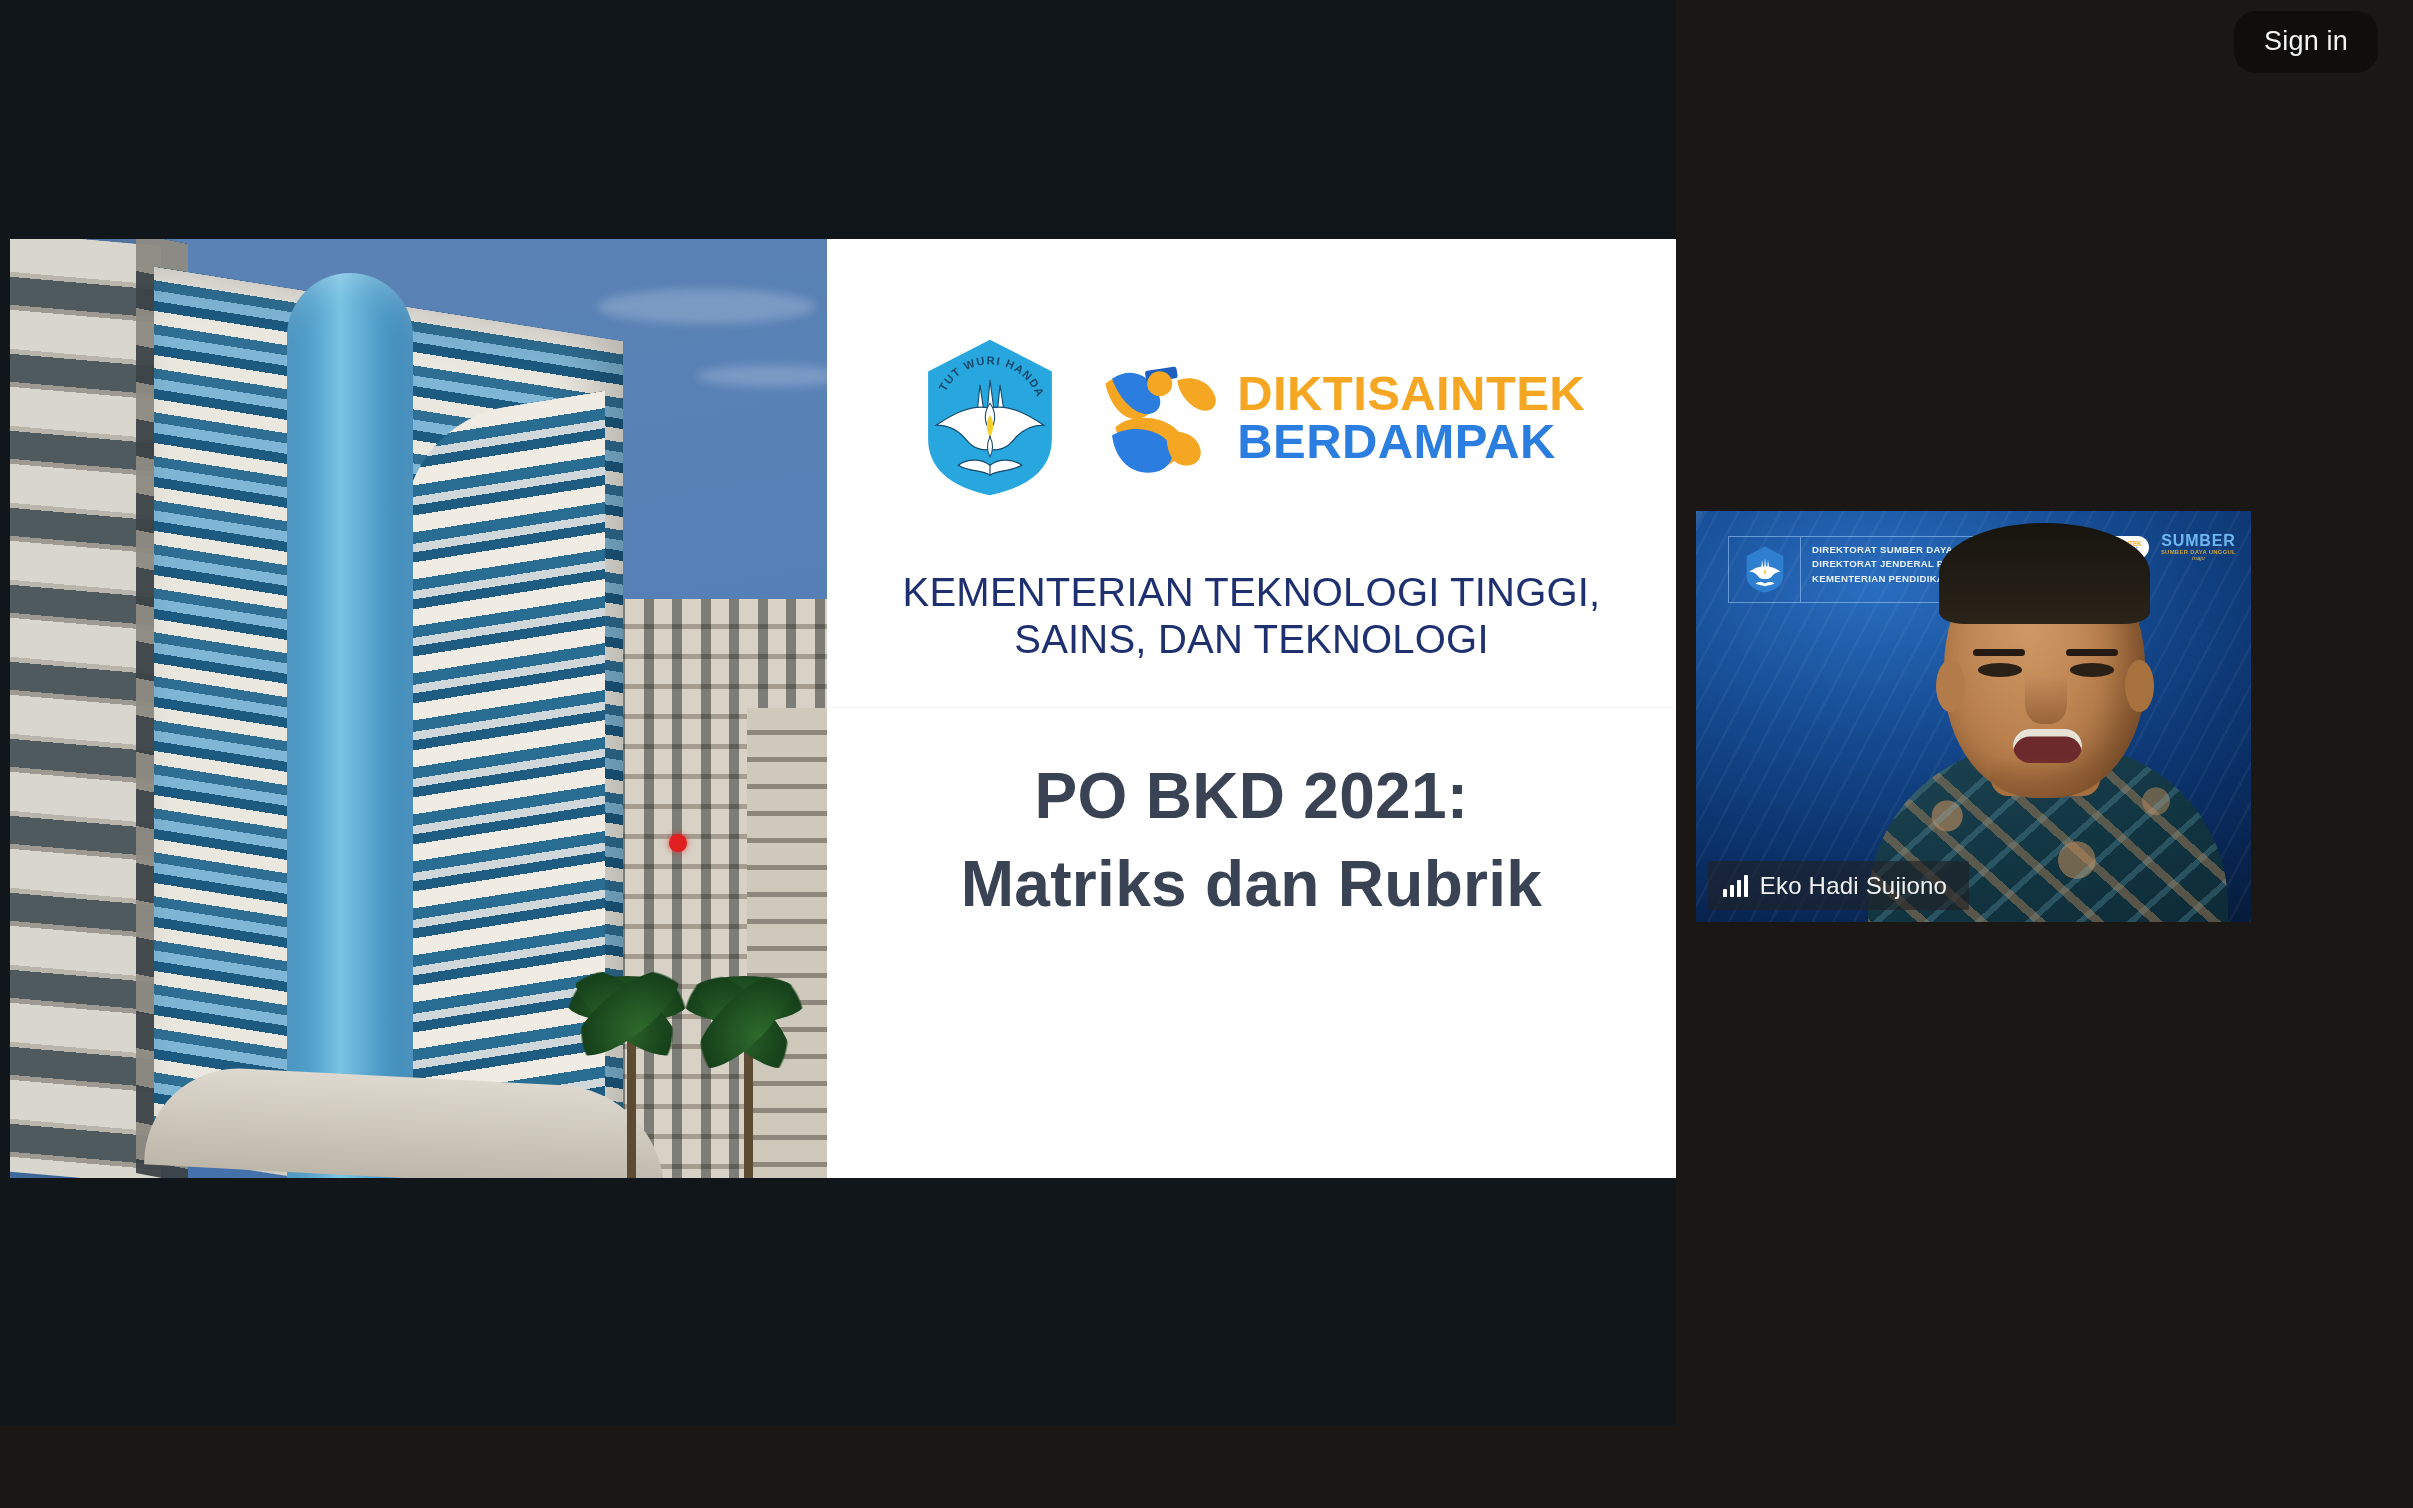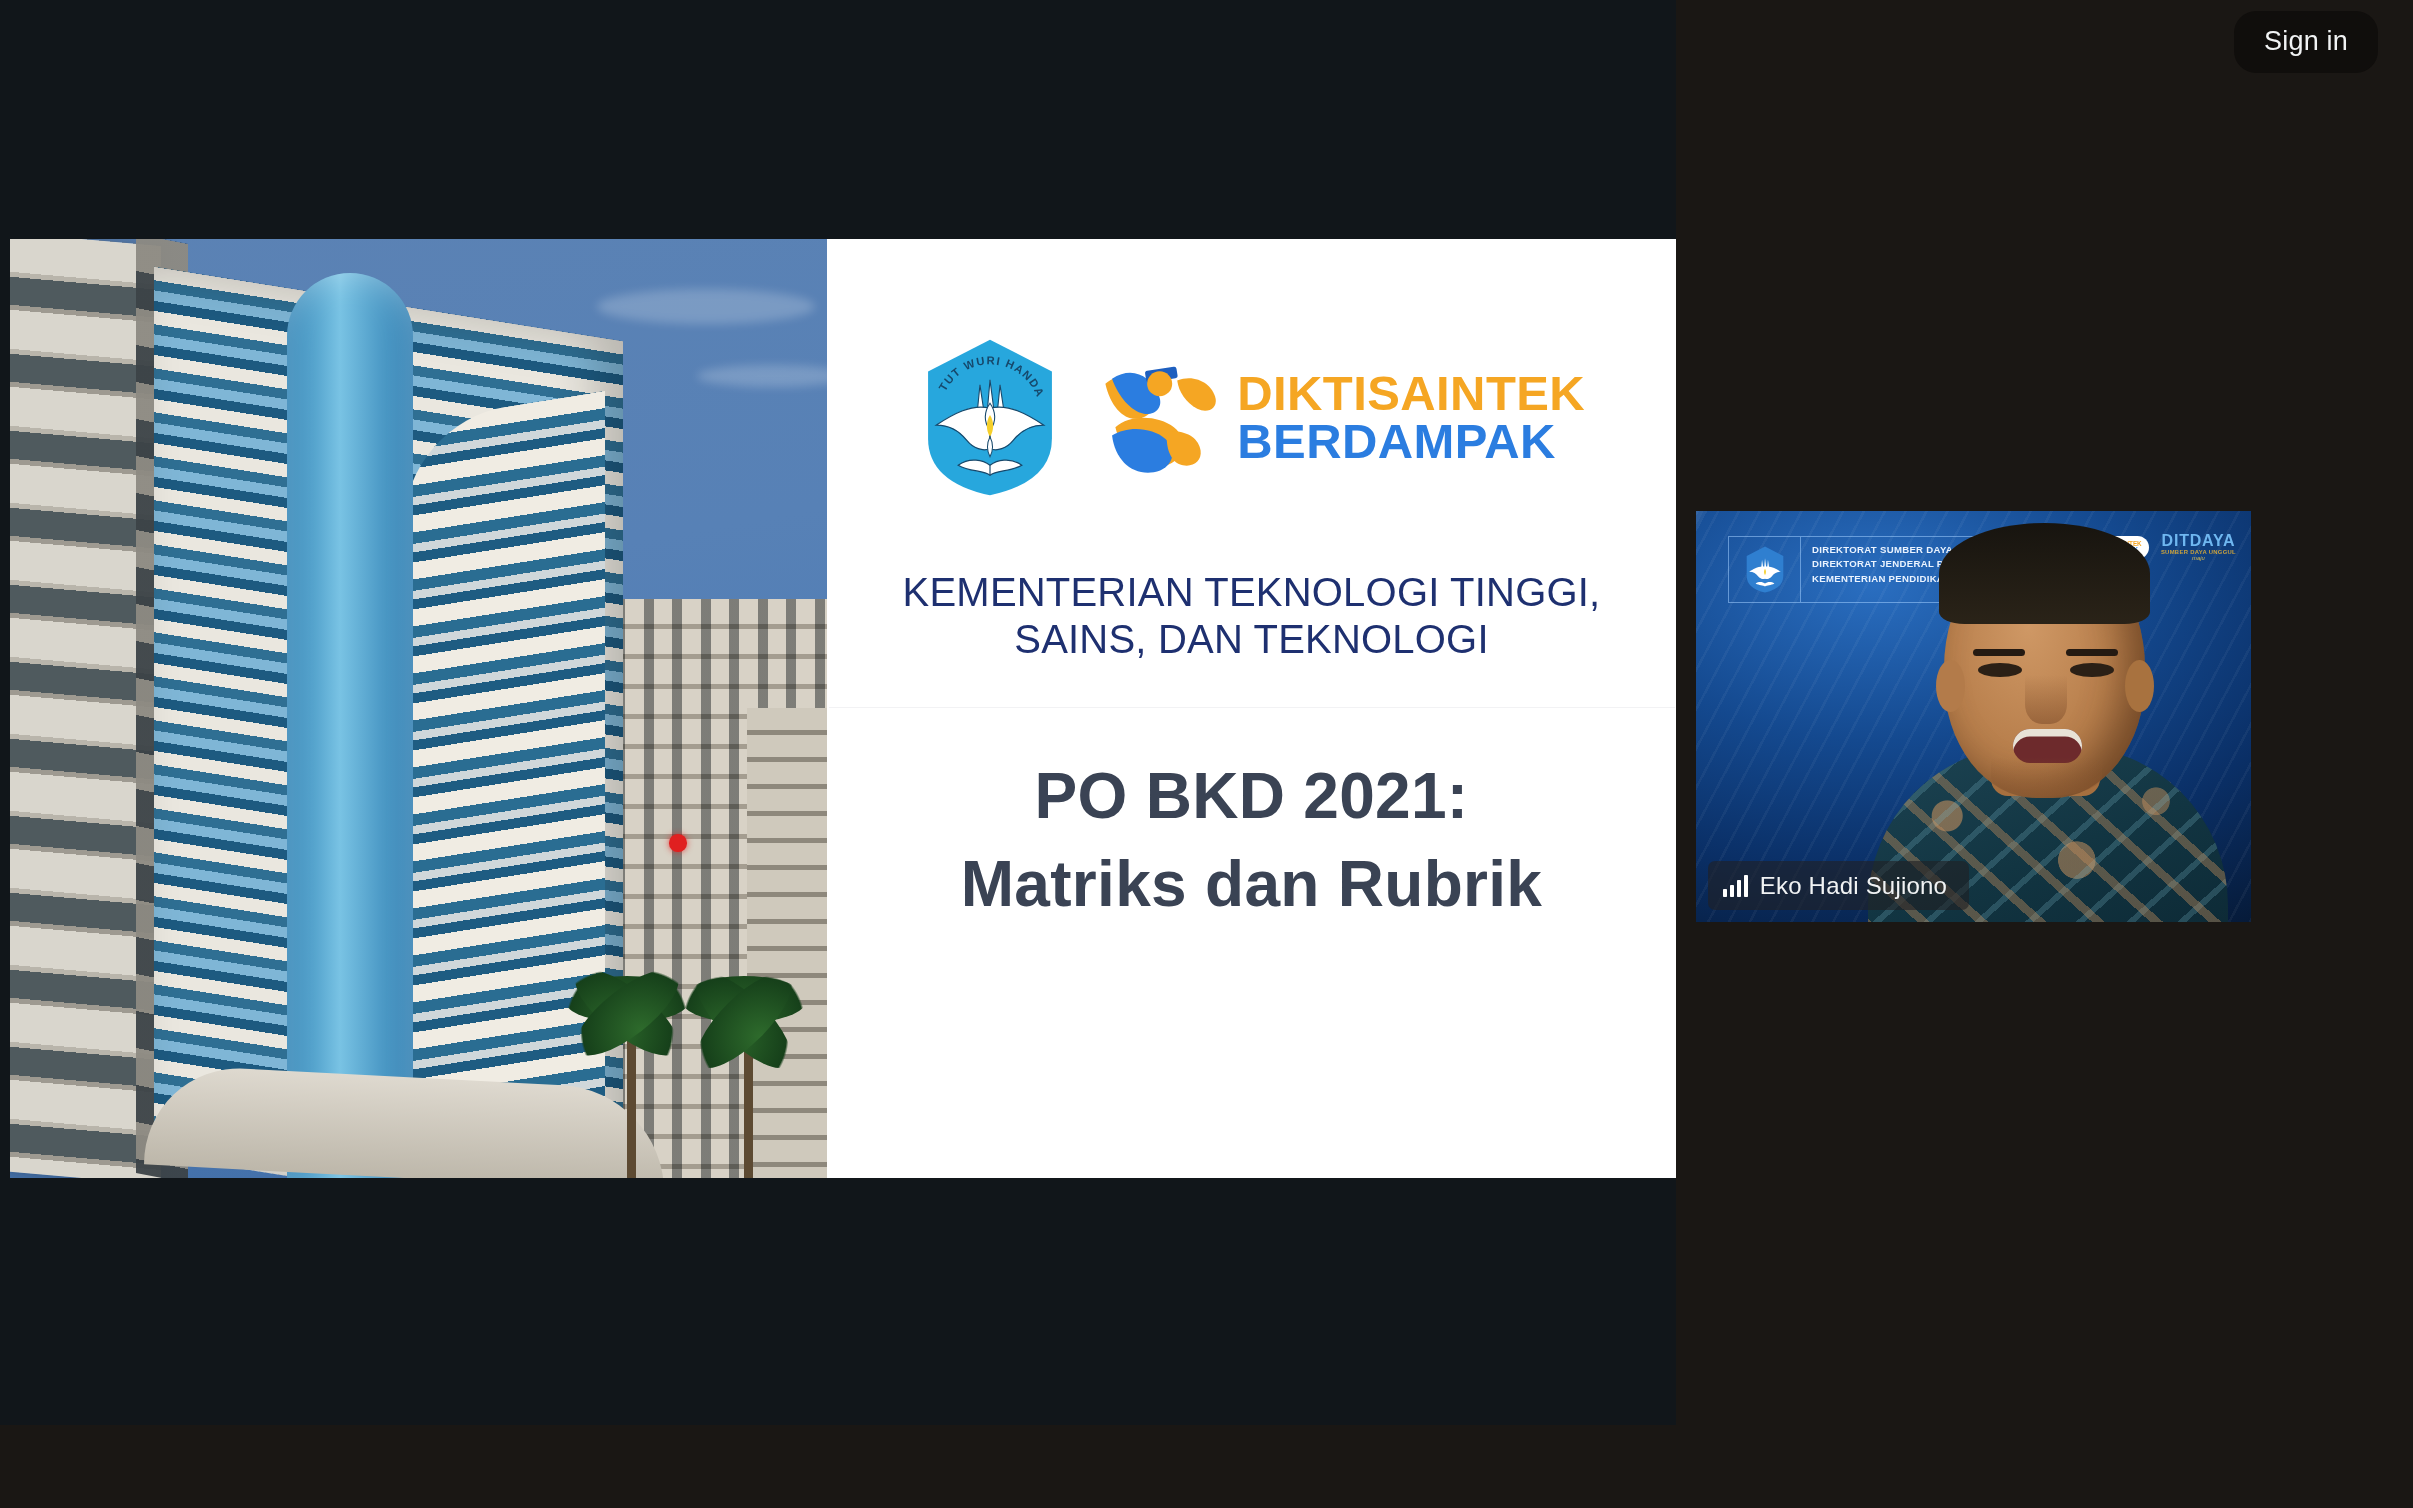--- a/index.html
+++ b/index.html
@@ -311,21 +311,21 @@
     position:absolute; left:295px; bottom:126px; width:111px; height:39px;
     border-radius:0 0 50% 50%;
     background:linear-gradient(180deg,rgba(170,110,65,.0),rgba(140,88,48,.5));
   }
 
   
   #name-pill{
     position:absolute; left:11.7px; bottom:11.7px; height:49px;
     display:flex; align-items:center; gap:11.7px;
     padding:0 22px 0 15px;
-    background:rgba(32,33,36,.62); border-radius:7px;
+    background:rgba(32,33,36,.62); border-radius:2px;
   }
   #bars{ display:flex; align-items:flex-end; gap:2.9px; height:22px; }
   #bars i{ width:4.2px; background:#ffffff; border-radius:0.8px; display:block; }
   #bars i:nth-child(1){ height:7.5px; }
   #bars i:nth-child(2){ height:11.7px; }
   #bars i:nth-child(3){ height:17px; }
   #bars i:nth-child(4){ height:22px; }
   #name-text{
     color:#f1f3f4; font-size:24px; letter-spacing:0.2px; white-space:nowrap;
   }
@@ -481,21 +481,21 @@
                  C42 144 22 126 18 96 Z" fill="#2b7de0"></path>
         <path d="M84 92 C104 88 122 98 124 114 C126 128 112 136 98 130
                  C86 124 82 106 84 92 Z" fill="#f5a623"></path>
       </svg>
       <div class="tx">
         <span class="a">DIKTISAINTEK</span>
         <span class="b">BERDAMPAK</span>
       </div>
     </div>
     <div id="vb-ditdaya">
-      <span class="big">DITDAYA</span>
+      <span class="big">SUMBER</span>
       <span class="sub">SUMBER DAYA UNGGUL</span>
       <span class="scr">maju</span>
     </div>
   </div>
 
   <div id="person">
     <div id="p-shoulders"></div>
     <div id="p-batik"></div>
     <div id="p-neck"></div>
     <div id="p-head"></div>

